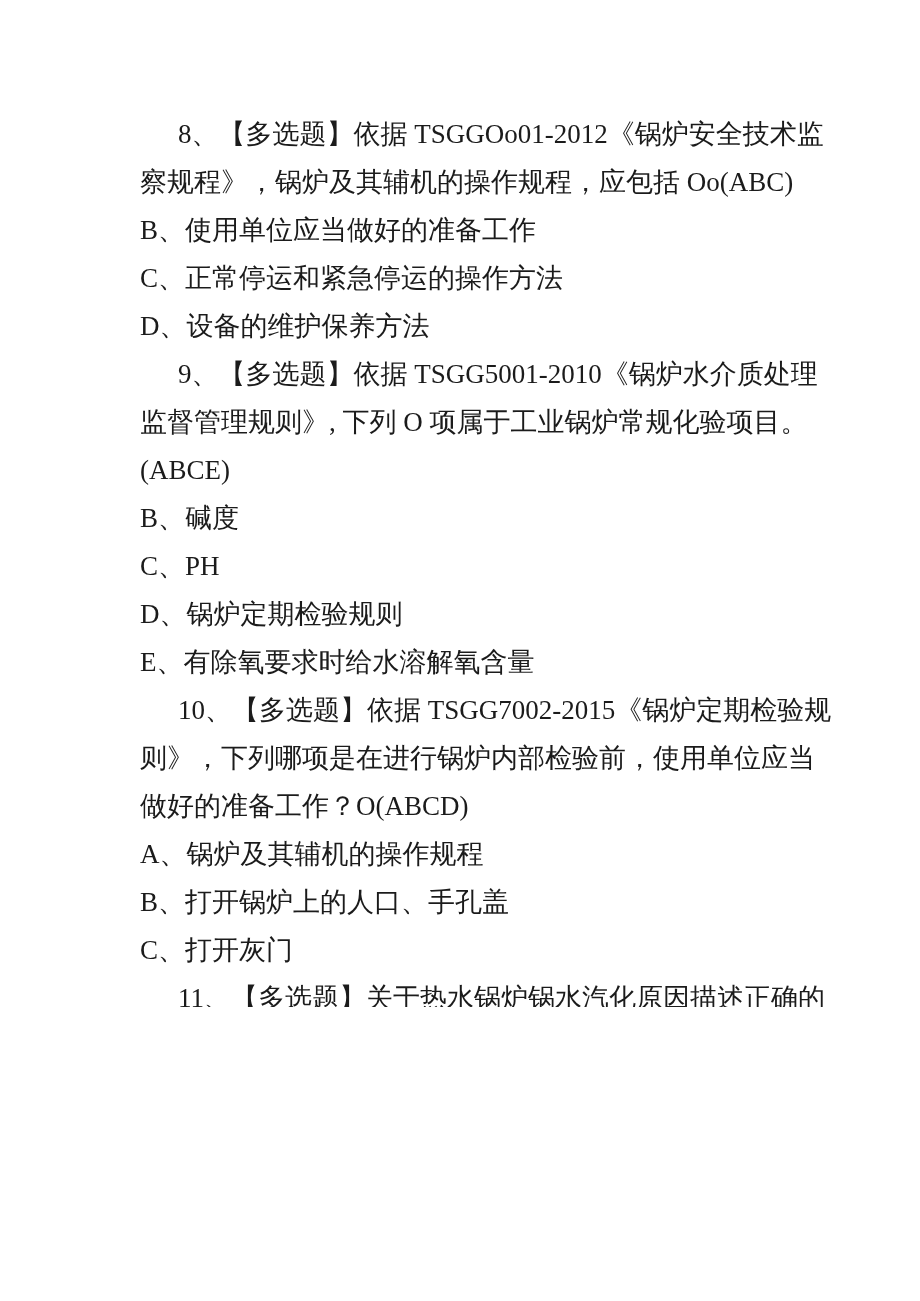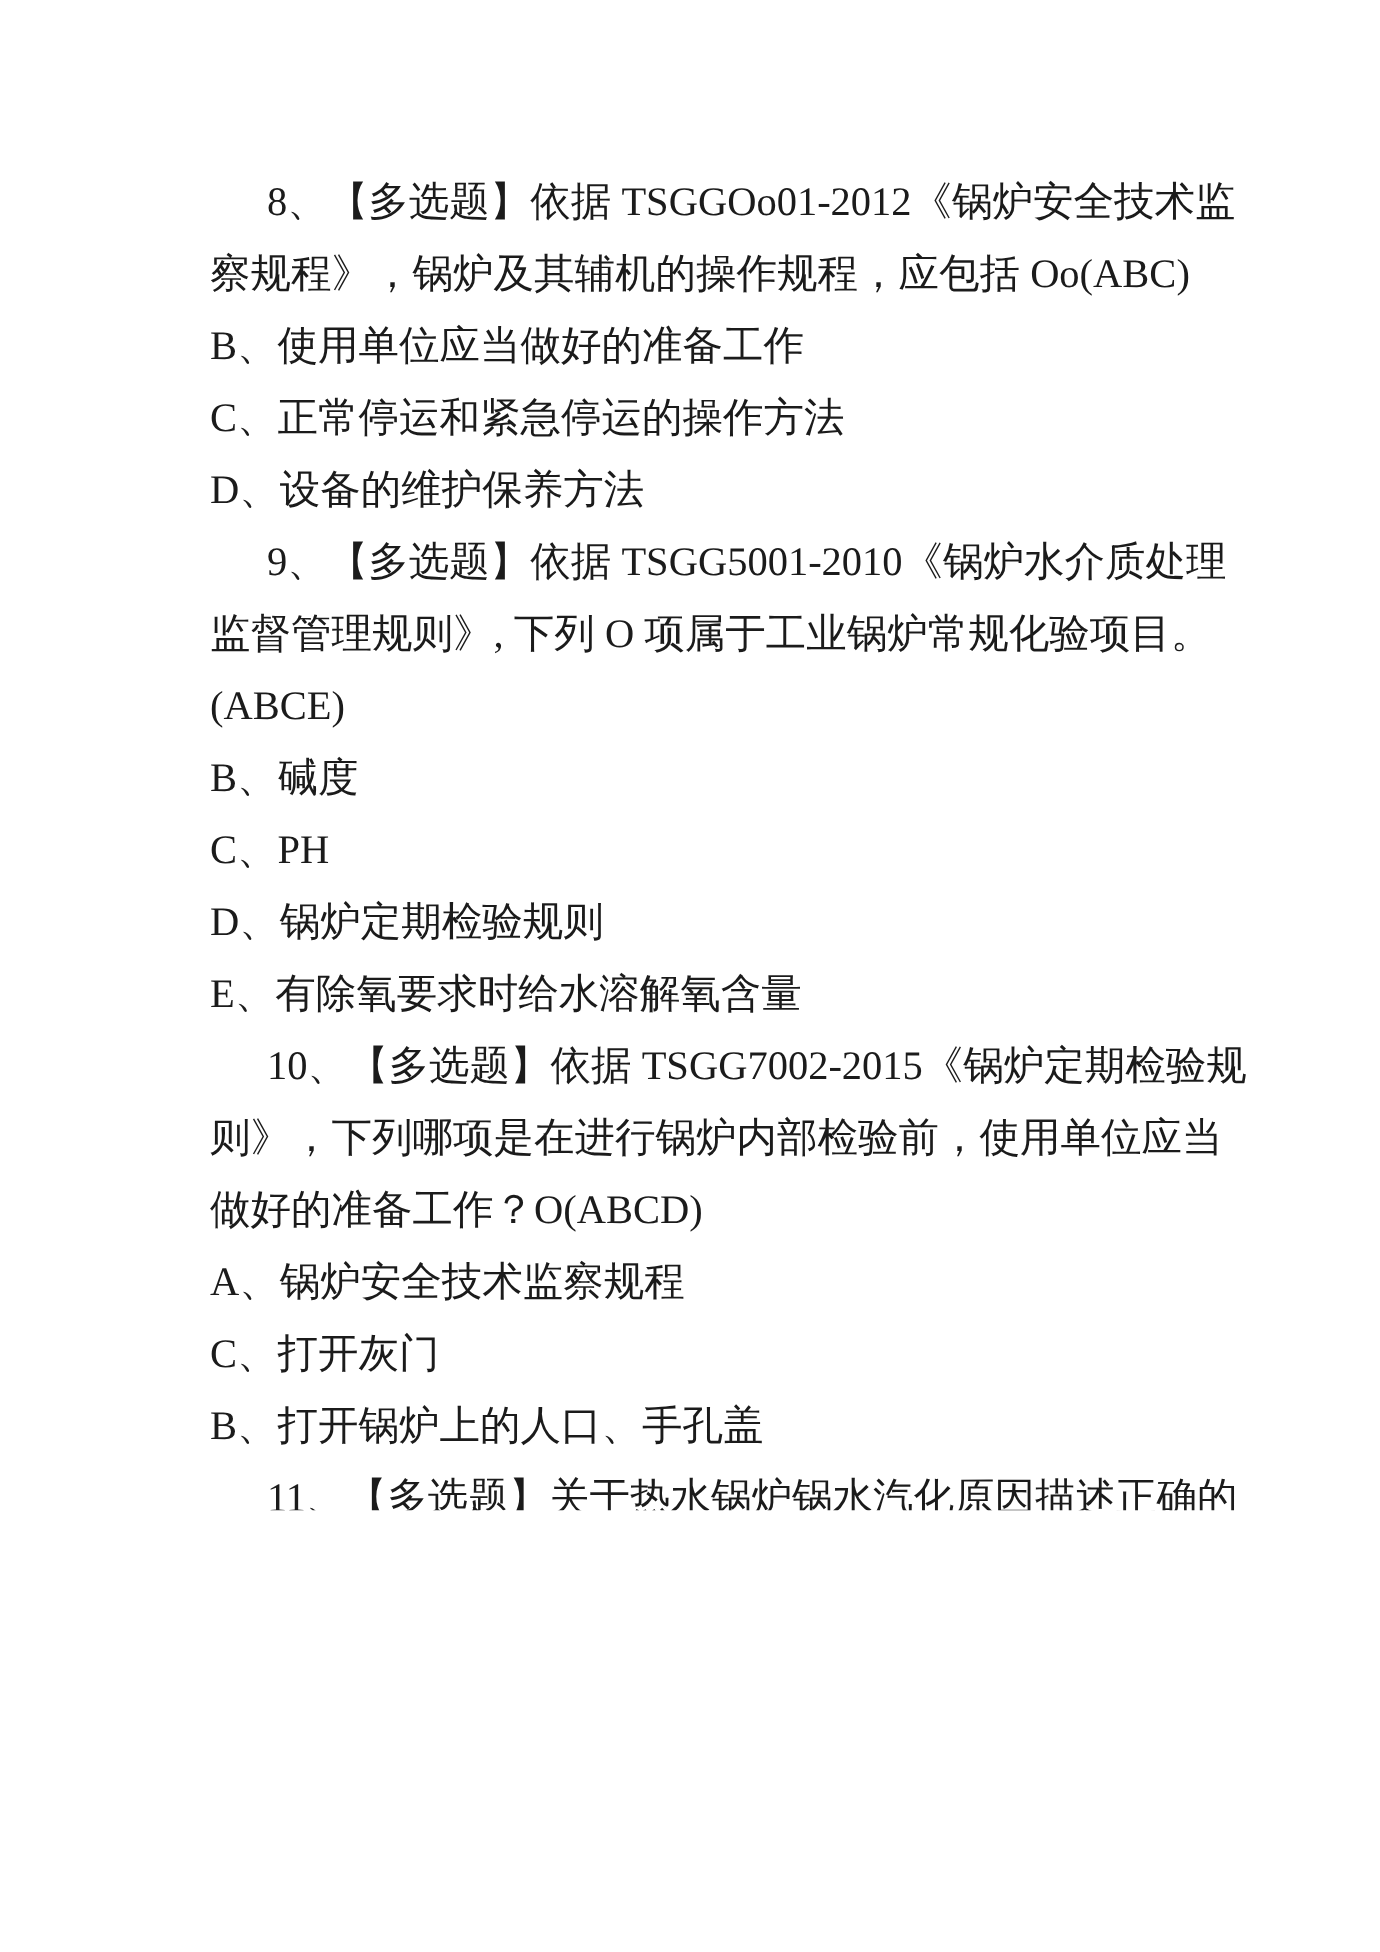--- a/index.html
+++ b/index.html
@@ -42,17 +42,17 @@
     <p class="stem">8、【多选题】依据 TSGGOo01-2012《锅炉安全技术监察规程》，锅炉及其辅机的操作规程，应包括 Oo(ABC)</p>
     <p class="option">B、使用单位应当做好的准备工作</p>
     <p class="option">C、正常停运和紧急停运的操作方法</p>
     <p class="option">D、设备的维护保养方法</p>
     <p class="stem">9、【多选题】依据 TSGG5001-2010《锅炉水介质处理监督管理规则》, 下列 O 项属于工业锅炉常规化验项目。(ABCE)</p>
     <p class="option">B、碱度</p>
     <p class="option">C、PH</p>
     <p class="option">D、锅炉定期检验规则</p>
     <p class="option">E、有除氧要求时给水溶解氧含量</p>
     <p class="stem">10、【多选题】依据 TSGG7002-2015《锅炉定期检验规则》，下列哪项是在进行锅炉内部检验前，使用单位应当做好的准备工作？O(ABCD)</p>
-    <p class="option">A、锅炉安全技术监察规程</p>
+    <p class="option">A、锅炉及其辅机的操作规程</p>
+    <p class="option">B、打开锅炉上的人口、手孔盖</p>
     <p class="option">C、打开灰门</p>
-    <p class="option">B、打开锅炉上的人口、手孔盖</p>
     <p class="stem">11、【多选题】关于热水锅炉锅水汽化原因描述正确的是 Oo(ABCD)</p>
   </div>
 
 </body></html>

